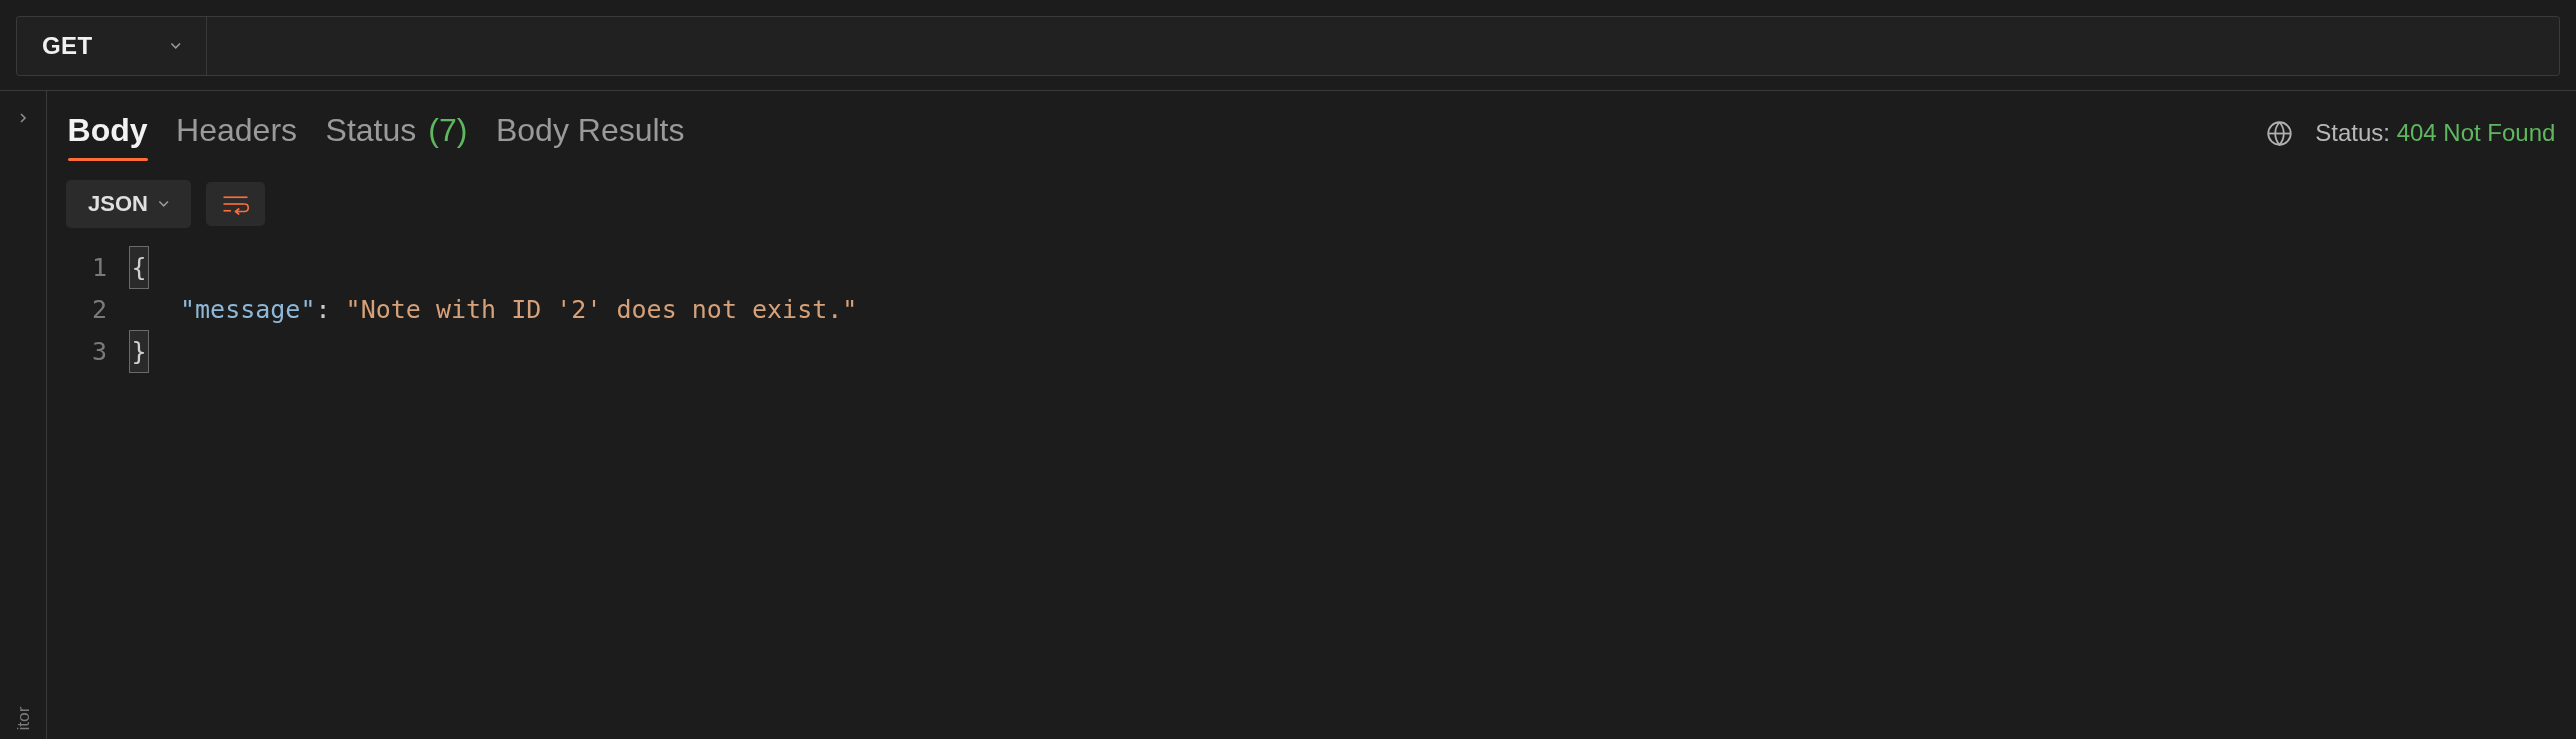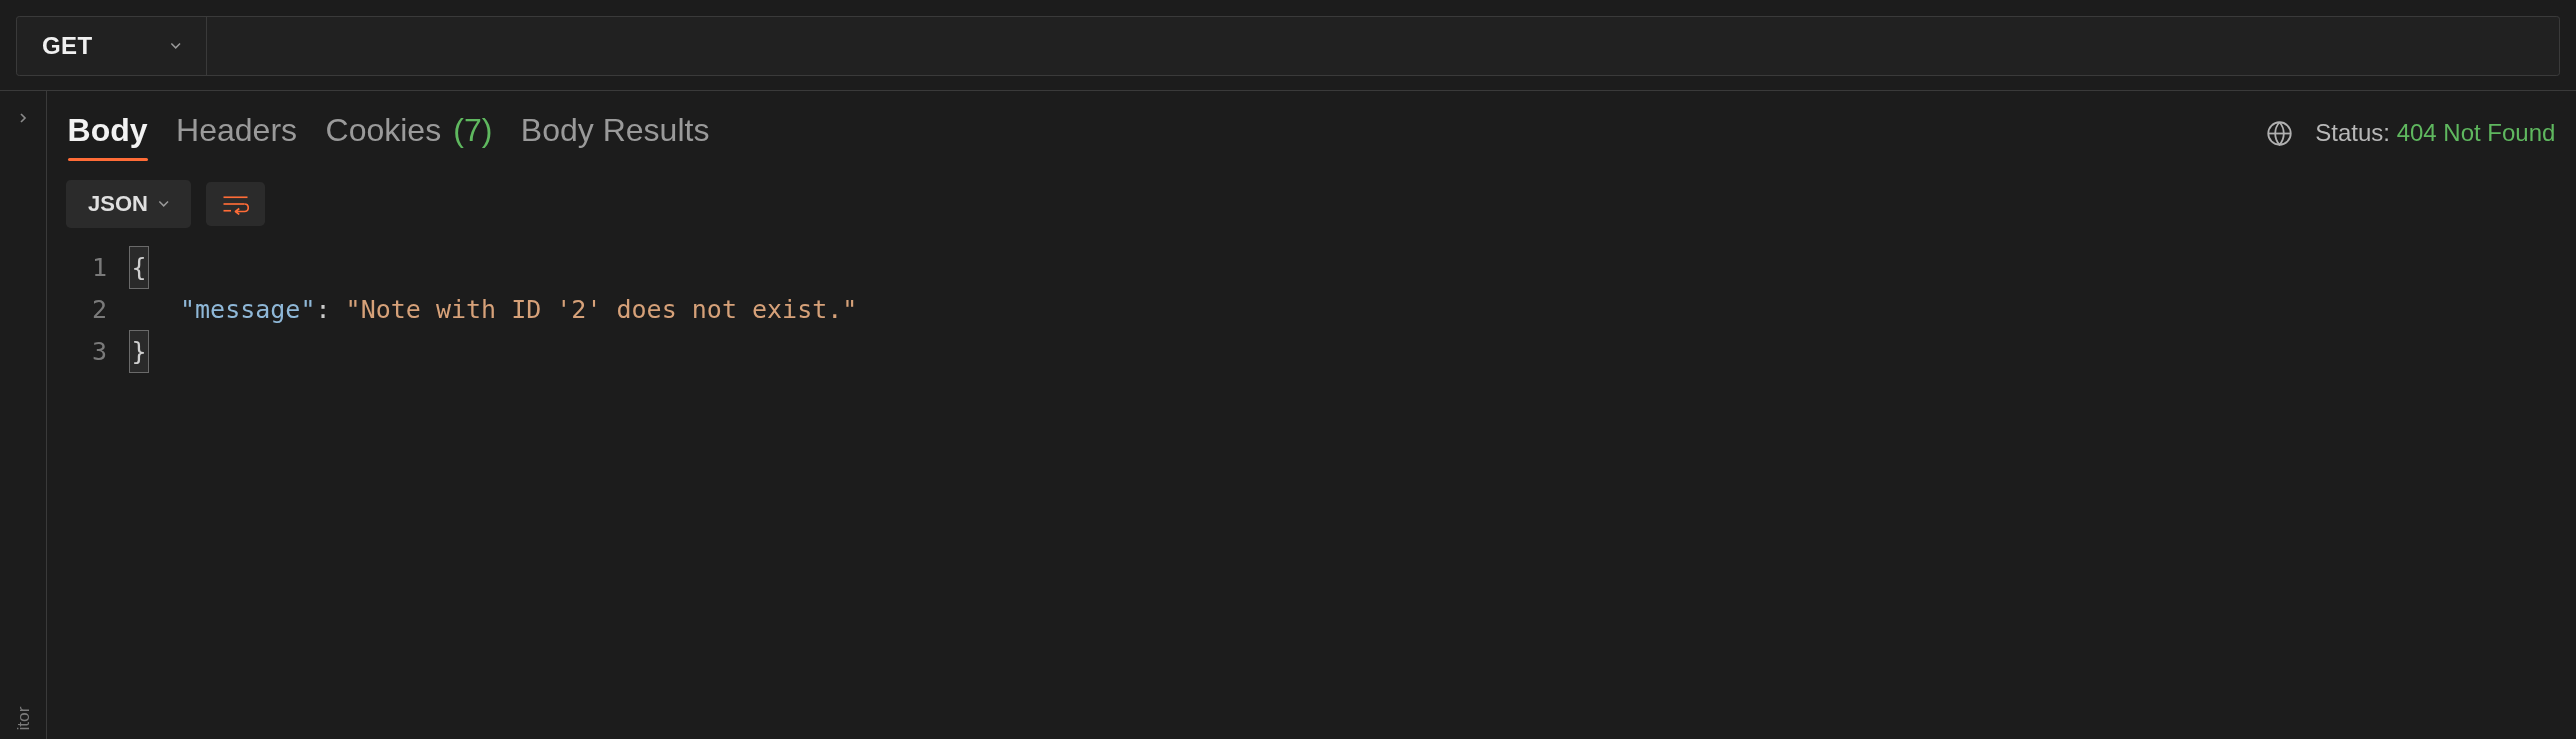--- a/index.html
+++ b/index.html
@@ -243,21 +243,21 @@
       </svg>
     <span class="vertical-text">itor</span>
   </div>
 
   <div class="response-main">
 
     <div class="tabs-row">
       <div class="tab active">Body</div>
       <div class="tab">Headers</div>
       <div class="tab">
-        <span>Cookies</span>
+        <span>Status</span>
         <span class="count">(7)</span>
       </div>
       <div class="tab">Body Results</div>
 
       <div class="tabs-right">
         <svg class="globe-icon" viewBox="0 0 24 24">
           <circle cx="12" cy="12" r="10"></circle>
           <line x1="2" y1="12" x2="22" y2="12"></line>
           <path d="M12 2 a15 15 0 0 1 0 20 a15 15 0 0 1 0 -20"></path>
         </svg>

